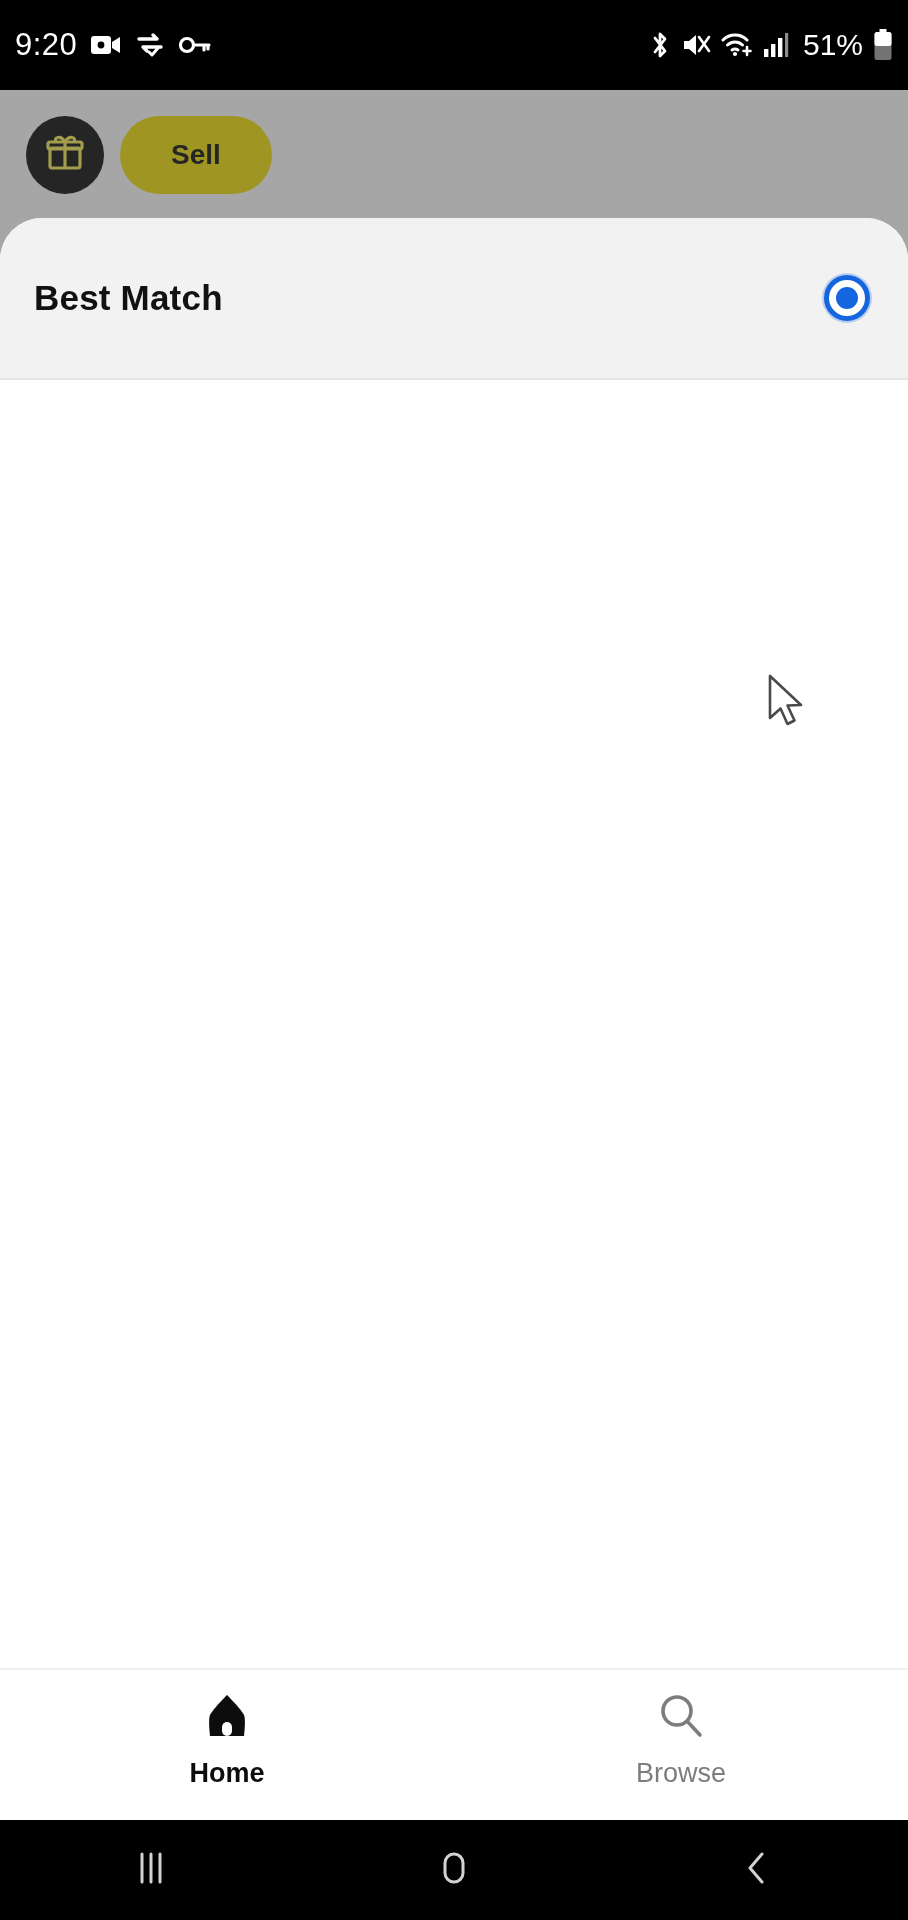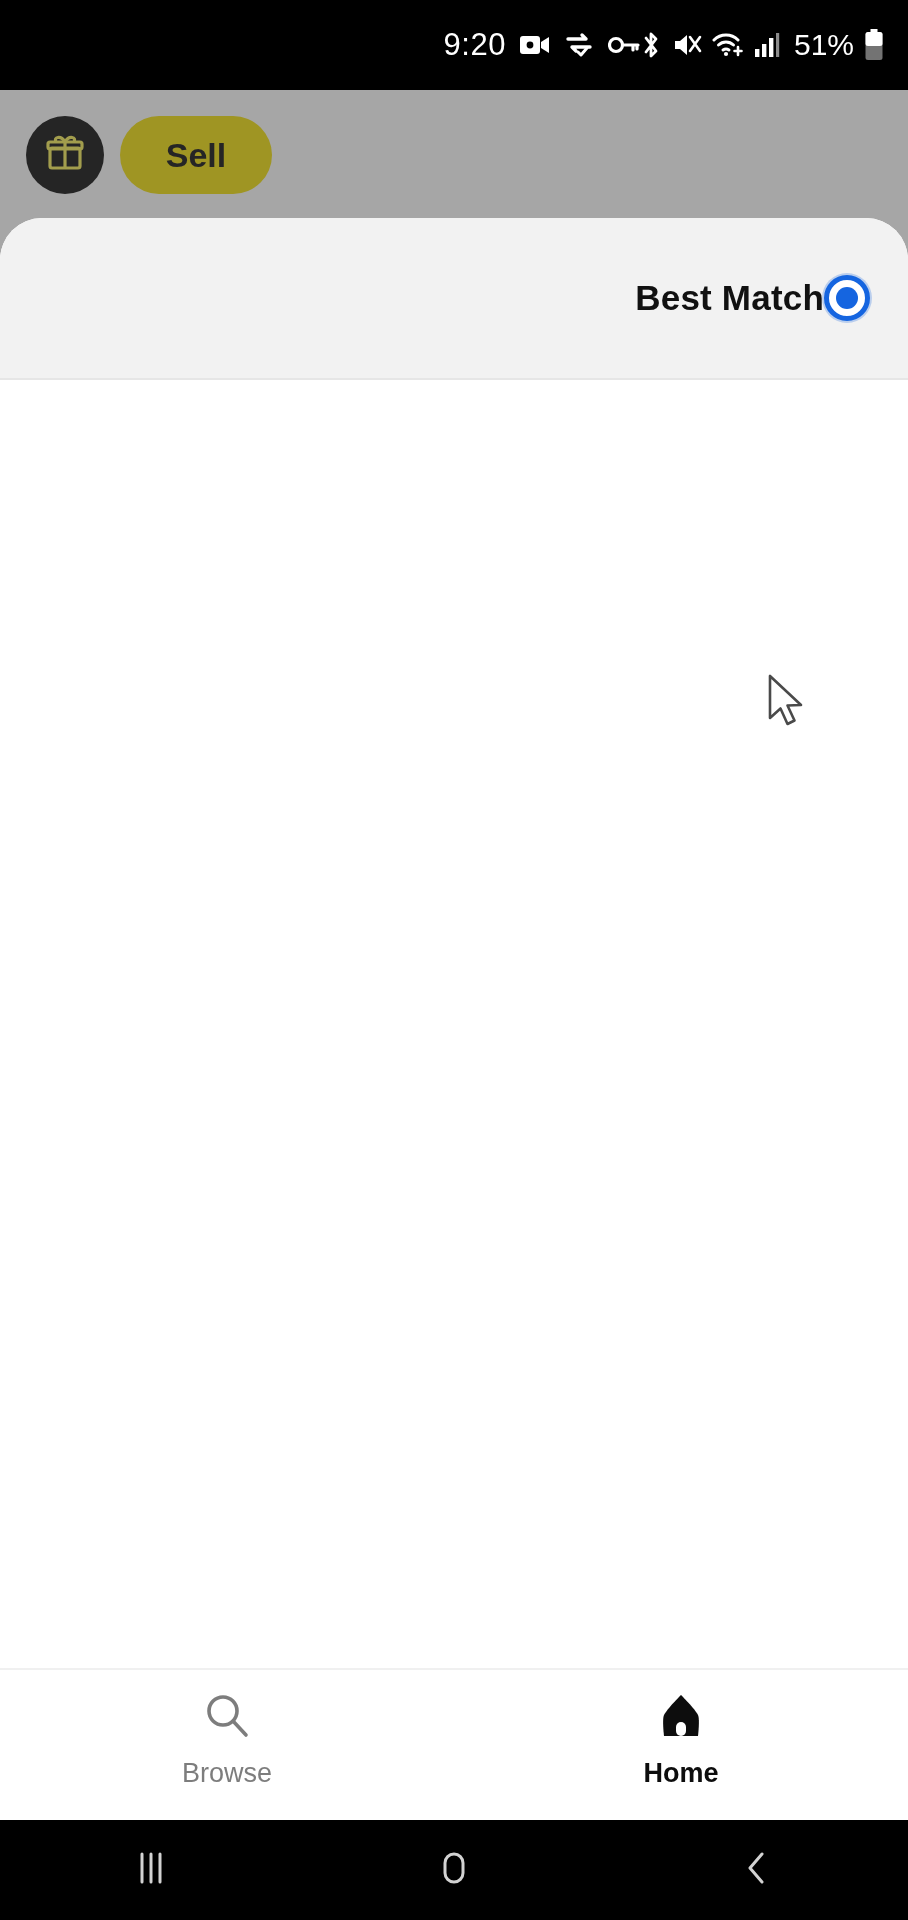--- a/index.html
+++ b/index.html
@@ -8,22 +8,22 @@
     background:#000;
     font-family:"Liberation Sans", sans-serif;
     overflow:hidden;
   }
   #screen { position:relative; width:908px; height:1920px; overflow:hidden; background:#fff; }
 
   
   .statusbar{
     position:absolute; top:0; left:0; width:908px; height:90px;
     background:#000; color:#fff;
-    display:flex; align-items:center; justify-content:flex-end;
-    padding:0 24px;
+    display:flex; align-items:center; justify-content:space-between;
+    padding:0 15px;
   }
   .sb-left{ display:flex; align-items:center; gap:14px; }
   .sb-right{ display:flex; align-items:center; gap:10px; }
   .sb-time{ font-size:31px; font-weight:500; letter-spacing:.5px; }
   .sb-pct{ font-size:30px; font-weight:500; margin-left:4px; }
   .sb-ico{ display:inline-flex; align-items:center; justify-content:center; }
 
   
   .appbg{
     position:absolute; top:90px; left:0; width:908px; height:1830px;
@@ -40,21 +40,21 @@
     background:#fff;
   }
   .search-ph{ font-size:33px; color:#6b6b6b; }
   .giftbtn{
     width:78px; height:78px; border-radius:50%; background:#111;
     display:flex; align-items:center; justify-content:center; flex:none;
   }
   .sellbtn{
     height:78px; min-width:152px; border-radius:39px; background:#F2DF0D;
     display:flex; align-items:center; justify-content:center; flex:none;
-    font-size:34px; font-weight:700; color:#111; padding:16px 26px;
+    font-size:28px; font-weight:700; color:#111; padding:16px 26px;
   }
   .scrim{
     position:absolute; top:90px; left:0; width:908px; height:1830px;
     background:rgba(60,60,60,.46);
   }
 
   
   .sheet{
     position:absolute; left:0; top:218px; width:908px; height:1612px;
     background:#fff; border-radius:42px 42px 0 0; overflow:hidden;
@@ -70,21 +70,21 @@
   }
   .head-close{
     position:absolute; right:40px; top:50%; transform:translateY(-50%);
     width:64px; height:64px; display:flex; align-items:center; justify-content:center;
   }
 
   
   .options{ width:100%; }
   .opt{
     position:relative; height:162px; width:100%;
-    display:flex; align-items:center; justify-content:flex-end;
+    display:flex; align-items:center; justify-content:space-between;
     padding:0 34px 0 34px;
     border-bottom:2px solid #737373;
     background:#fff;
   }
   .opt.selected{ background:#f2f2f2; border-bottom-color:#e6e6e6; }
   .opt-label{ font-size:35px; font-weight:700; color:#111; letter-spacing:.2px; }
   .radio{
     width:46px; height:46px; border-radius:50%;
     border:3px solid #9c9c9c; background:transparent; flex:none;
     margin-right:4px;
@@ -246,40 +246,40 @@
 
     <div class="actionbar">
       <div class="clearbtn">Clear</div>
       <div class="showbtn">Show Results</div>
     </div>
 
   </div>
 
   <div class="tabbar">
 
+    <div class="tab active">
+      <span>
+        <svg width="52" height="52" viewBox="0 0 52 52">
+          <path d="M26 5 C26 5 12 19 9 25 C7 29 9 46 9 46 L43 46 C43 46 45 29 43 25 C40 19 26 5 26 5 Z" fill="#0d0d0d"></path>
+          <rect x="21" y="32" width="10" height="14" rx="5" fill="#ffffff"></rect>
+        </svg>
+      </span>
+      <span class="tab-label">Home</span>
+    </div>
+
     <div class="tab">
       <span>
         <svg width="52" height="52" viewBox="0 0 52 52">
           <circle cx="22" cy="21" r="14" stroke="#7d7d7d" stroke-width="3.6" fill="none"></circle>
           <path d="M32 31 L45 45" stroke="#7d7d7d" stroke-width="3.6" stroke-linecap="round"></path>
         </svg>
       </span>
       <span class="tab-label">Browse</span>
     </div>
 
-    <div class="tab active">
-      <span>
-        <svg width="52" height="52" viewBox="0 0 52 52">
-          <path d="M26 5 C26 5 12 19 9 25 C7 29 9 46 9 46 L43 46 C43 46 45 29 43 25 C40 19 26 5 26 5 Z" fill="#0d0d0d"></path>
-          <rect x="21" y="32" width="10" height="14" rx="5" fill="#ffffff"></rect>
-        </svg>
-      </span>
-      <span class="tab-label">Home</span>
-    </div>
-
 
 
   </div>
 
   <div class="navbar">
     <div class="navbtn">
       <span>
         <svg width="40" height="44" viewBox="0 0 40 44">
           <path d="M11 8 V36 M20 8 V36 M29 8 V36" stroke="#d2d2d2" stroke-width="3" stroke-linecap="round"></path>
         </svg>

